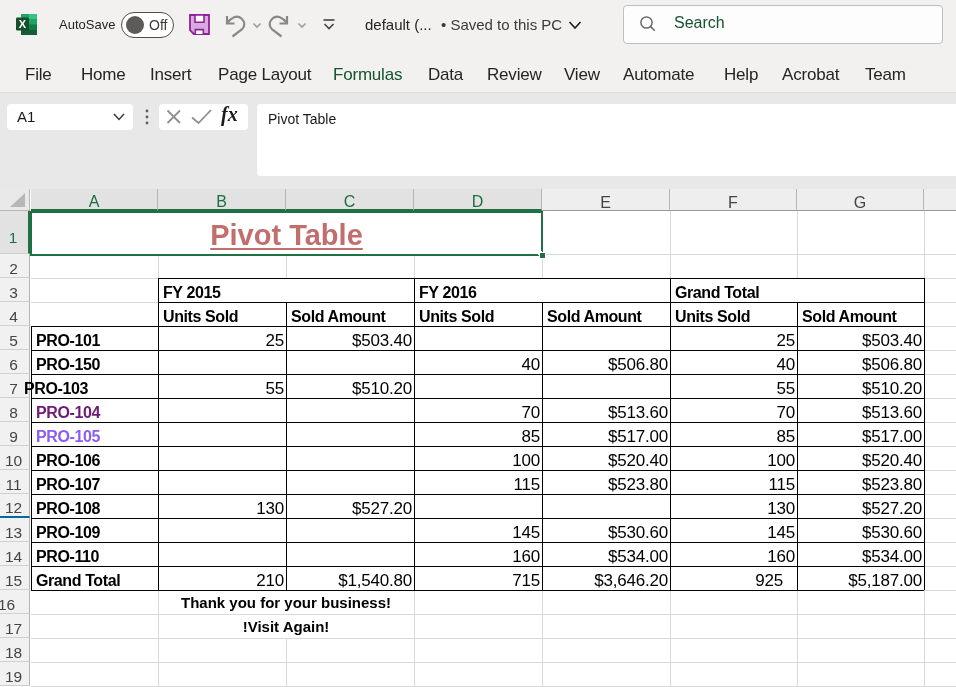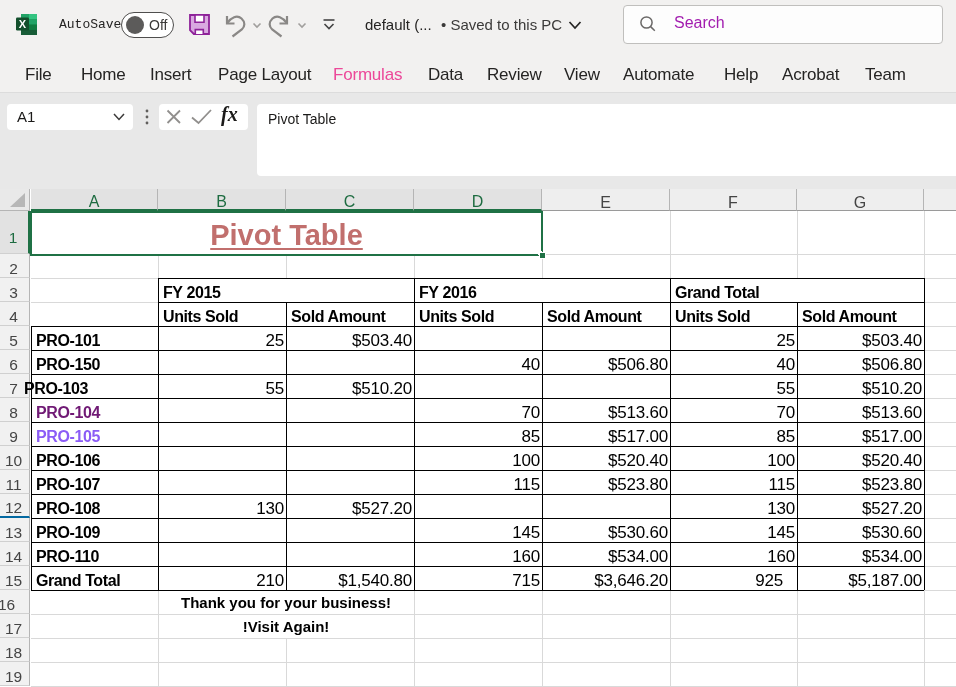--- a/index.html
+++ b/index.html
@@ -10,21 +10,21 @@
 <svg class="abs" style="left:16px;top:13px;" width="22" height="23" viewBox="0 0 22 23">
 <rect x="5" y="1" width="16" height="21" rx="1" fill="#107c41"></rect>
 <rect x="13" y="1" width="8" height="5.5" fill="#33c481"></rect>
 <rect x="5" y="1" width="8" height="5.5" fill="#21a366"></rect>
 <rect x="13" y="6.5" width="8" height="5.2" fill="#21a366"></rect>
 <rect x="5" y="16.8" width="16" height="5.2" fill="#185c37"></rect>
 <rect x="13" y="11.7" width="8" height="5.1" fill="#107c41"></rect>
 <rect x="0" y="4.5" width="13" height="13" rx="1.2" fill="#134f2c"></rect>
 <text x="6.5" y="14.6" font-size="11" font-weight="bold" fill="#fff" text-anchor="middle" font-family="Liberation Sans">X</text>
 </svg>
-<div class="abs" style="left:59px;top:17px;font-size:13px;color:#252423;font-family:Liberation Mono, monospace;">AutoSave</div>
+<div class="abs" style="left:59px;top:17px;font-size:13px;color:#252423;">AutoSave</div>
 <div class="abs" style="left:121px;top:12px;width:53px;height:26px;border:1.5px solid #4f4e4d;border-radius:13px;background:#fff;"></div>
 <div class="abs" style="left:126px;top:16px;width:18px;height:18px;border-radius:50%;background:#5c5b5a;"></div>
 <div class="abs" style="left:149px;top:17px;font-size:14px;color:#3b3a39;">Off</div>
 <svg class="abs" style="left:189px;top:14px;" width="21" height="21" viewBox="0 0 21 21">
 <path d="M1 1 H20 V20 H4.8 L1 16.2 Z" fill="#d9a9e0" stroke="#8e2299" stroke-width="1.8" stroke-linejoin="miter"></path>
 <path d="M6 1 H15 V8.2 H6 Z" fill="#fff" stroke="#8e2299" stroke-width="1.6"></path>
 <path d="M6.3 20 V15.6 H14.3 V20" fill="#fff" stroke="#8e2299" stroke-width="1.6"></path>
 </svg>
 <svg class="abs" style="left:221px;top:13px;" width="27" height="25" viewBox="0 0 27 25">
 <path d="M6 3 V10.5 H13.5" fill="none" stroke="#8a8886" stroke-width="2.2"></path>
@@ -47,27 +47,27 @@
 <div class="abs" style="left:365px;top:16px;font-size:15px;color:#252423;">default (...</div>
 <div class="abs" style="left:441px;top:16px;font-size:15px;color:#3b3a39;">• Saved to this PC</div>
 <svg class="abs" style="left:567px;top:19px;" width="16" height="12" viewBox="0 0 16 12">
 <path d="M2.5 3 L8 9 L13.5 3" fill="none" stroke="#252423" stroke-width="1.7"></path>
   </svg>
 <div class="abs" style="left:623px;top:5px;width:320px;height:39px;background:#fdfdfd;border:1px solid #c0bfbd;border-radius:4px;"></div>
 <svg class="abs" style="left:638px;top:14px;" width="20" height="20" viewBox="0 0 20 20">
 <circle cx="8.5" cy="8.5" r="5.6" fill="none" stroke="#6b6968" stroke-width="1.5"></circle>
 <line x1="12.6" y1="12.6" x2="16.8" y2="16.8" stroke="#6b6968" stroke-width="1.5"></line>
   </svg>
-<div class="abs" style="left:674px;top:14px;font-size:16px;color:#a21caf;">Search</div>
+<div class="abs" style="left:674px;top:14px;font-size:16px;color:#14532d;">Search</div>
 <div class="abs" style="left:0;top:50px;width:956px;height:42px;background:#f2f1f0;"></div>
 <div class="abs" style="left:25px;top:65px;font-size:17px;letter-spacing:-0.2px;color:#252423;">File</div>
 <div class="abs" style="left:81px;top:65px;font-size:17px;letter-spacing:-0.2px;color:#252423;">Home</div>
 <div class="abs" style="left:150px;top:65px;font-size:17px;letter-spacing:-0.2px;color:#252423;">Insert</div>
 <div class="abs" style="left:218px;top:65px;font-size:17px;letter-spacing:-0.2px;color:#252423;">Page Layout</div>
-<div class="abs" style="left:333px;top:65px;font-size:17px;letter-spacing:-0.2px;color:#ec4899;">Formulas</div>
+<div class="abs" style="left:333px;top:65px;font-size:17px;letter-spacing:-0.2px;color:#14532d;">Formulas</div>
 <div class="abs" style="left:428px;top:65px;font-size:17px;letter-spacing:-0.2px;color:#252423;">Data</div>
 <div class="abs" style="left:487px;top:65px;font-size:17px;letter-spacing:-0.2px;color:#252423;">Review</div>
 <div class="abs" style="left:564px;top:65px;font-size:17px;letter-spacing:-0.2px;color:#252423;">View</div>
 <div class="abs" style="left:623px;top:65px;font-size:17px;letter-spacing:-0.2px;color:#252423;">Automate</div>
 <div class="abs" style="left:724px;top:65px;font-size:17px;letter-spacing:-0.2px;color:#252423;">Help</div>
 <div class="abs" style="left:782px;top:65px;font-size:17px;letter-spacing:-0.2px;color:#252423;">Acrobat</div>
 <div class="abs" style="left:865px;top:65px;font-size:17px;letter-spacing:-0.2px;color:#252423;">Team</div>
 <div class="abs" style="left:0;top:92px;width:956px;height:97px;background:#e8e8e8;border-top:1px solid #dcdcdc;"></div>
 <div class="abs" style="left:7px;top:104px;width:126px;height:26px;background:#fff;border-radius:4px;"></div>
 <div class="abs" style="left:17px;top:108px;font-size:15px;color:#1b1a19;">A1</div>

